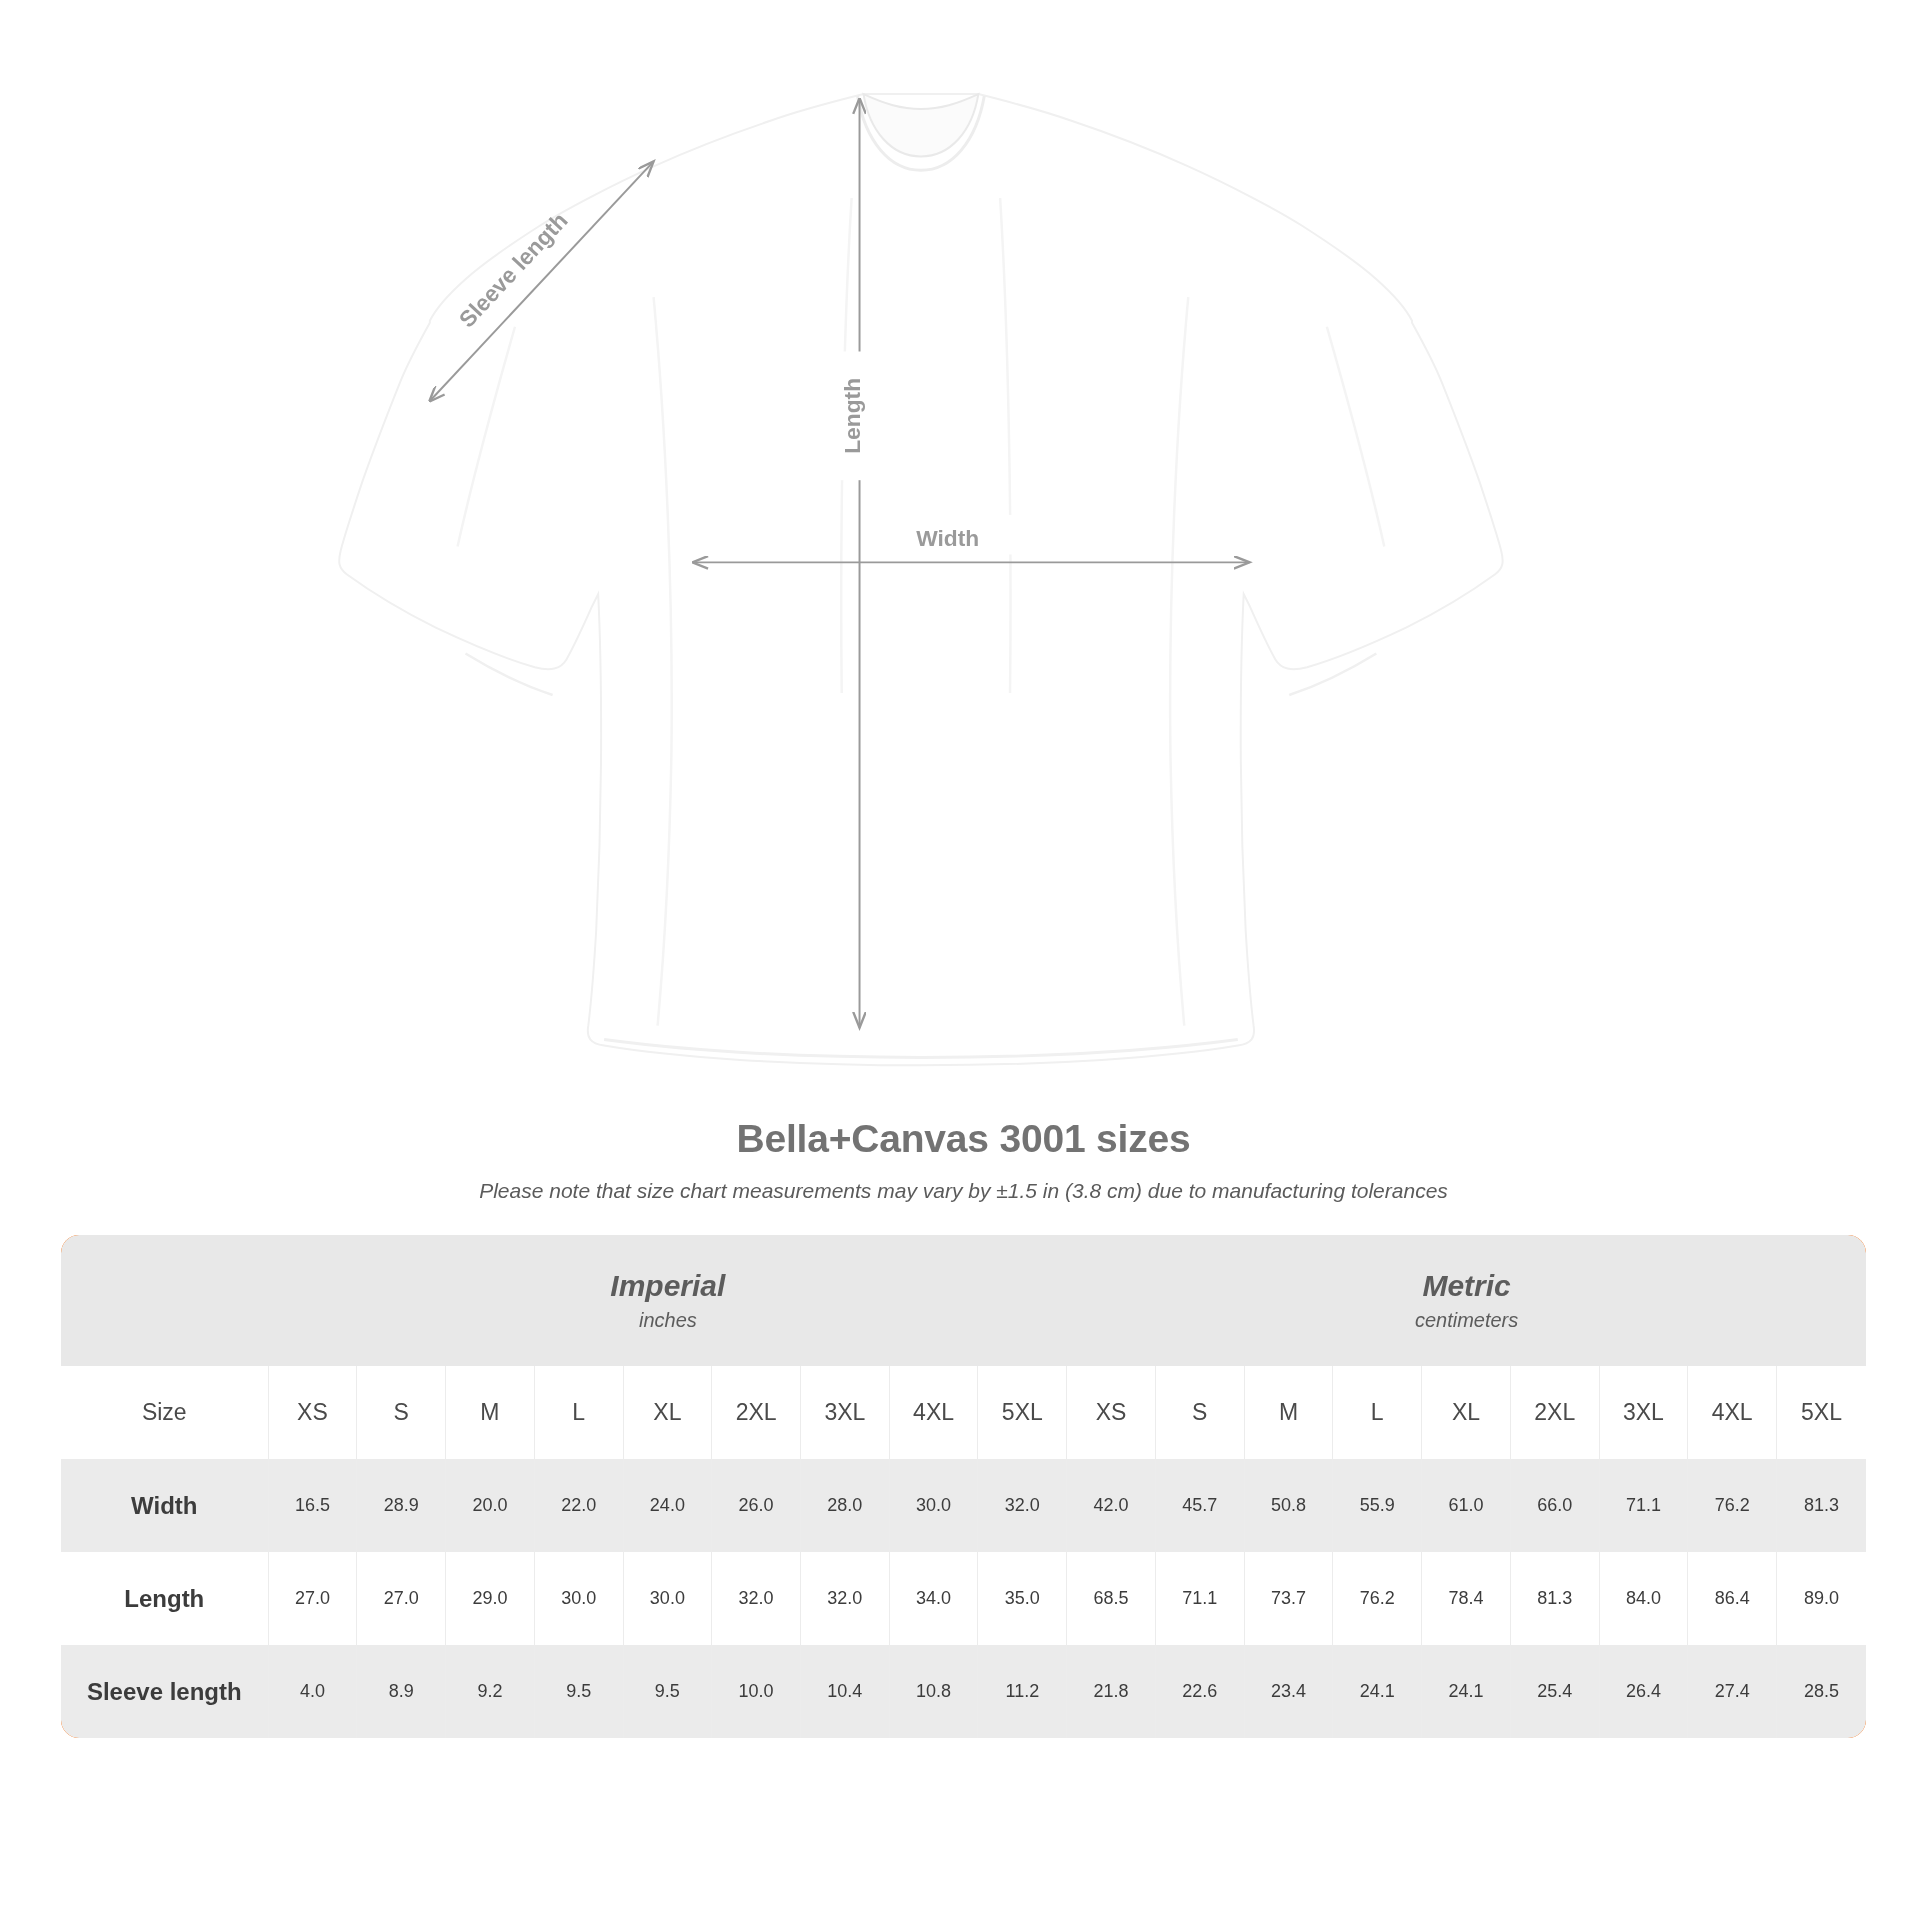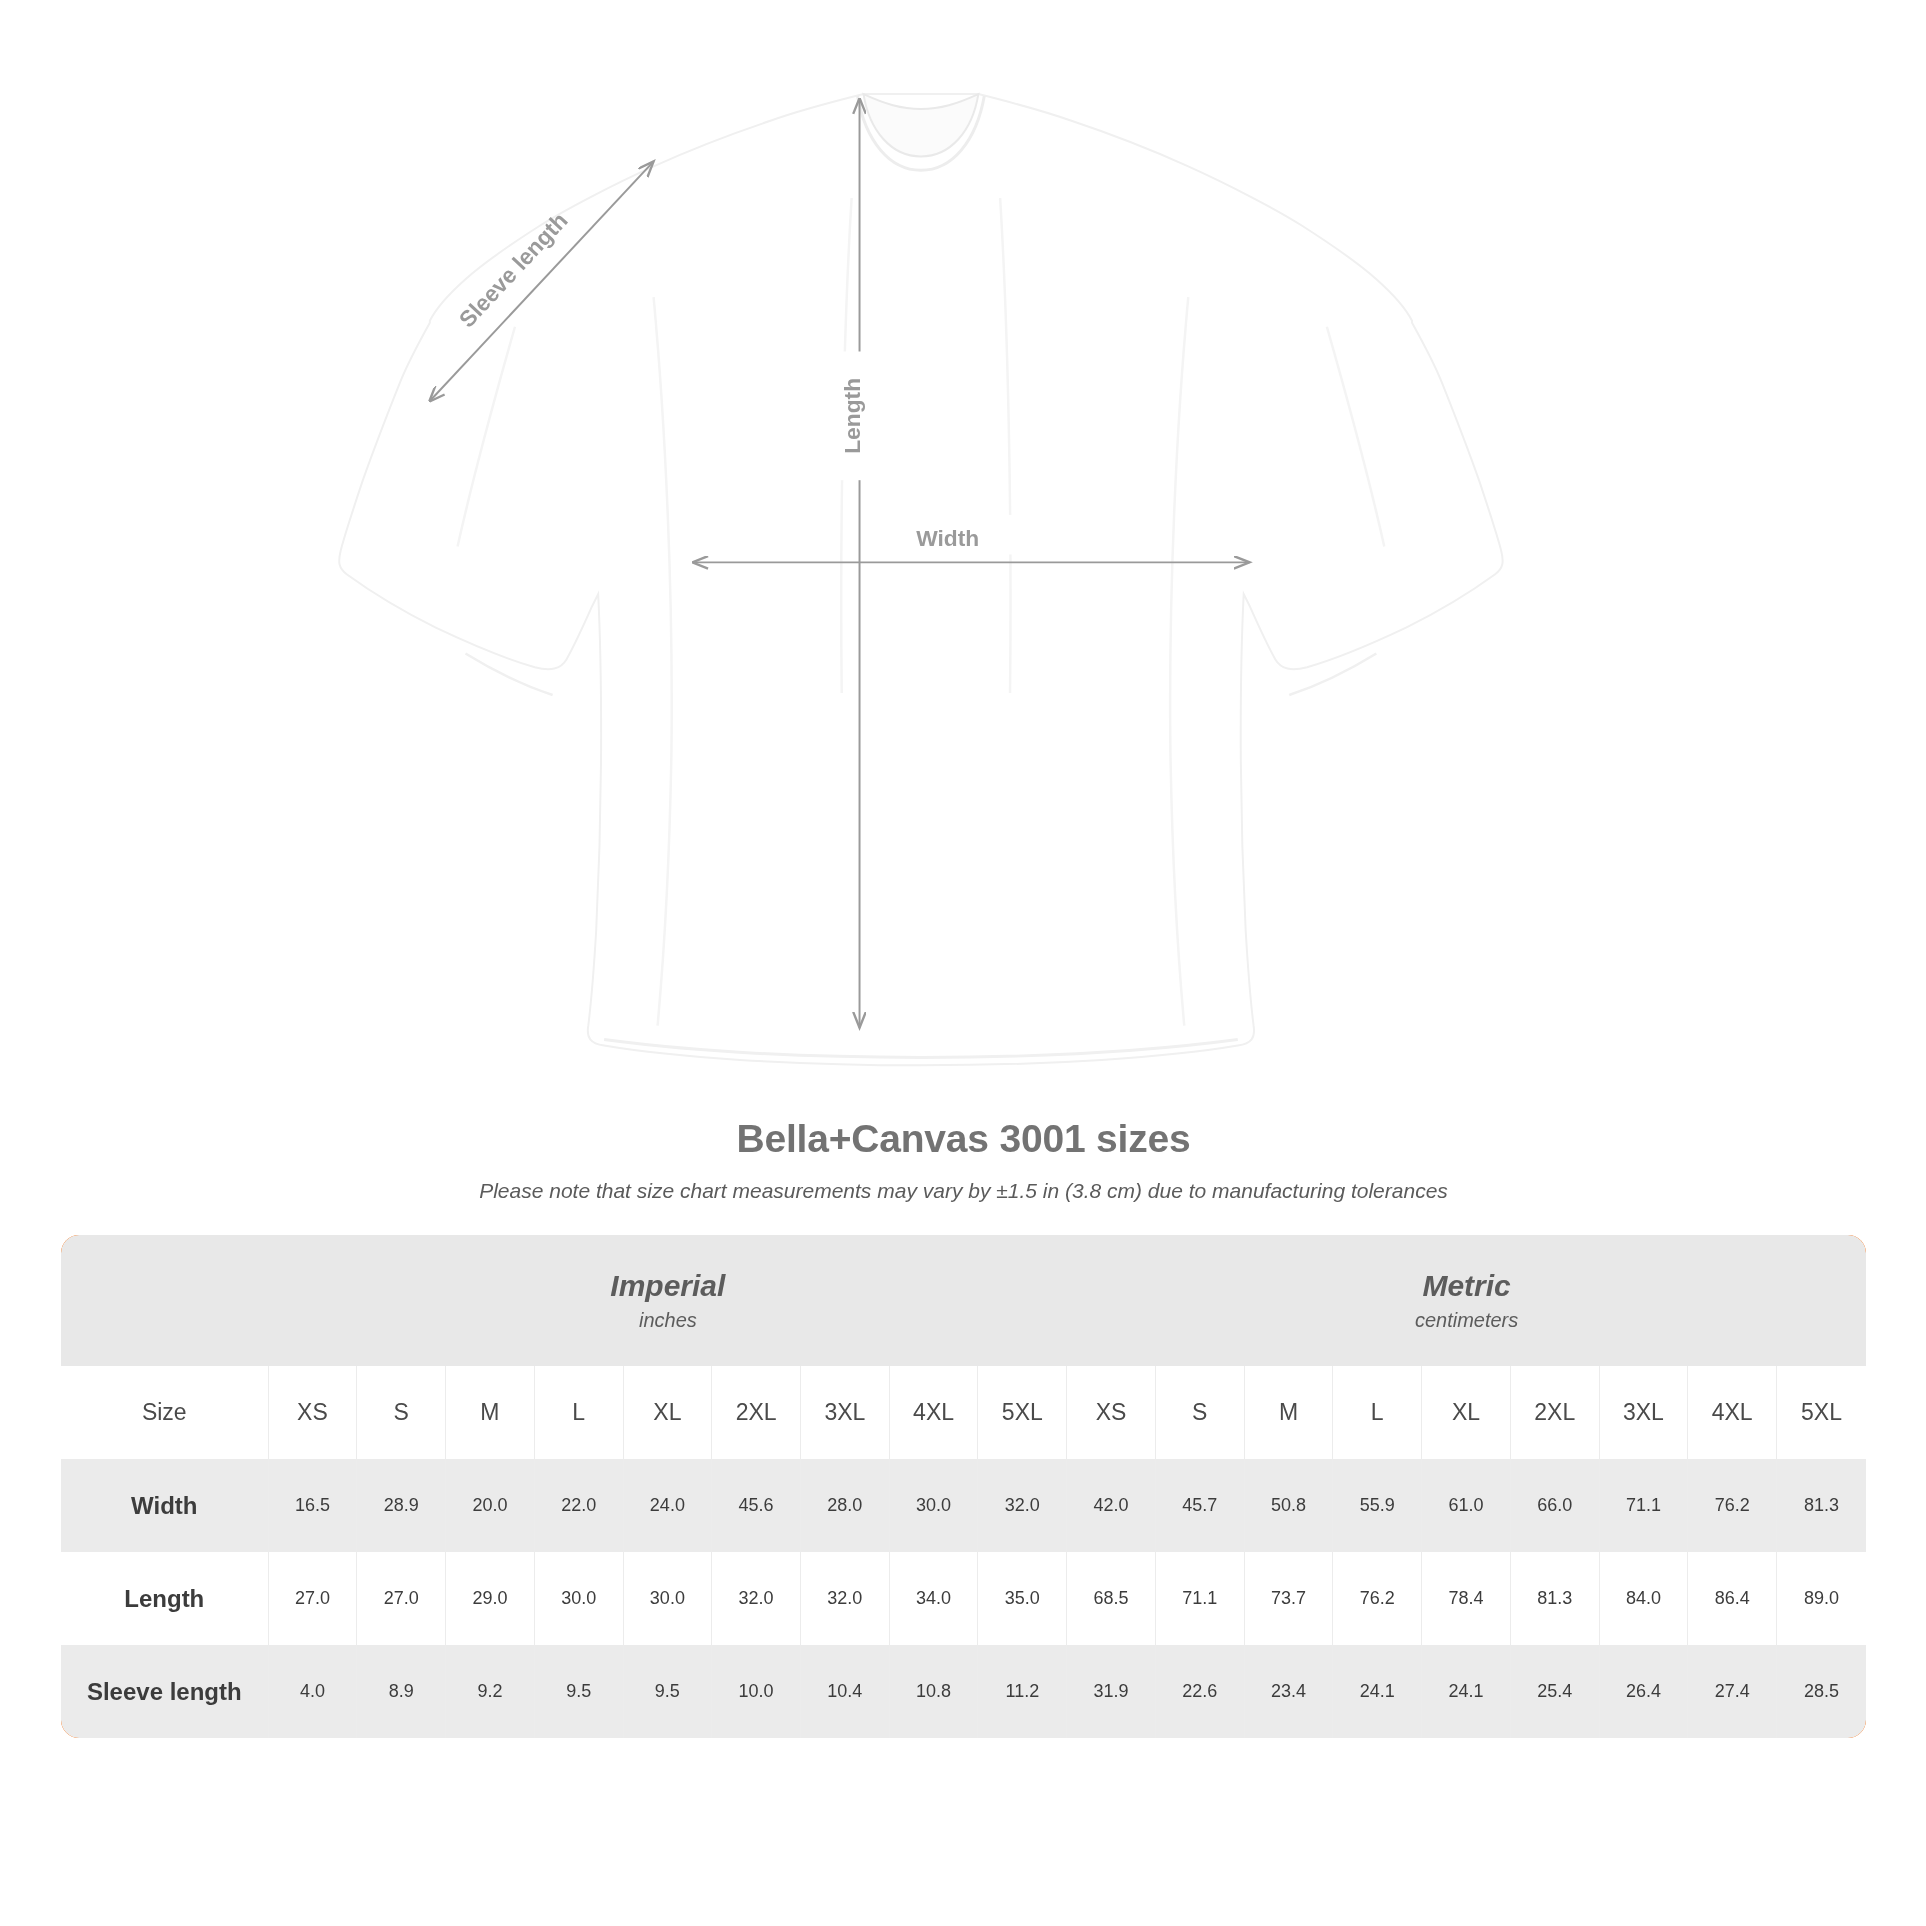--- a/index.html
+++ b/index.html
@@ -281,21 +281,21 @@
           <td class="last">5XL</td>
         </tr>
 
         <tr class="data-row shaded">
           <td class="rowlabel">Width</td>
           <td>16.5</td>
           <td>28.9</td>
           <td>20.0</td>
           <td>22.0</td>
           <td>24.0</td>
-          <td>45.6</td>
+          <td>26.0</td>
           <td>28.0</td>
           <td>30.0</td>
           <td>32.0</td>
           <td>42.0</td>
           <td>45.7</td>
           <td>50.8</td>
           <td>55.9</td>
           <td>61.0</td>
           <td>66.0</td>
           <td>71.1</td>
@@ -329,21 +329,21 @@
           <td class="rowlabel">Sleeve length</td>
           <td>4.0</td>
           <td>8.9</td>
           <td>9.2</td>
           <td>9.5</td>
           <td>9.5</td>
           <td>10.0</td>
           <td>10.4</td>
           <td>10.8</td>
           <td>11.2</td>
-          <td>31.9</td>
+          <td>21.8</td>
           <td>22.6</td>
           <td>23.4</td>
           <td>24.1</td>
           <td>24.1</td>
           <td>25.4</td>
           <td>26.4</td>
           <td>27.4</td>
           <td class="last">28.5</td>
         </tr>
       </tbody>

